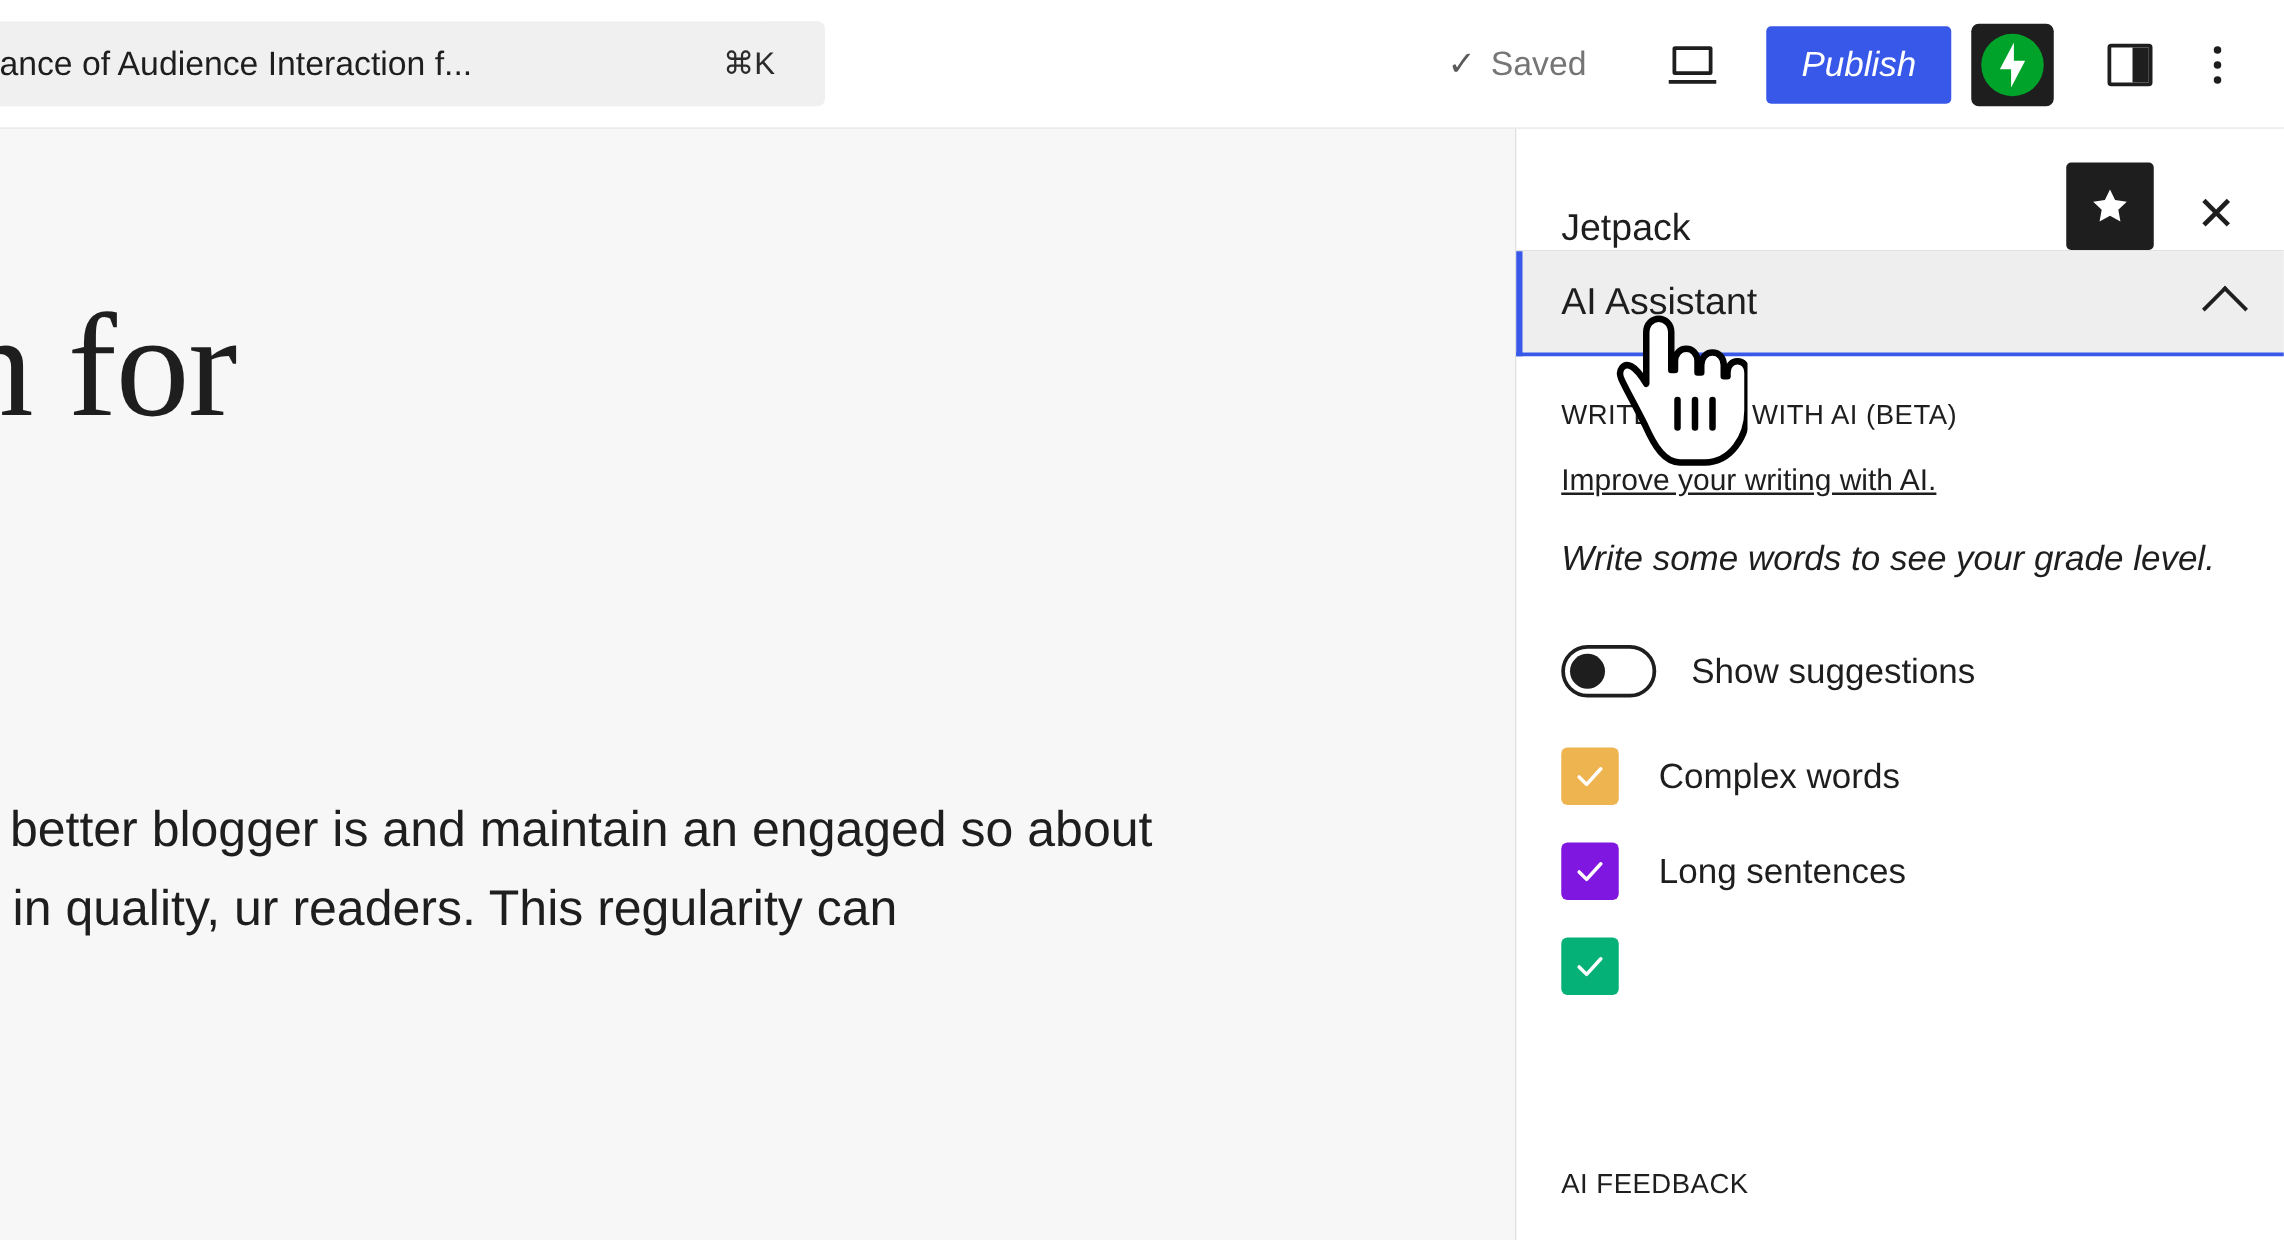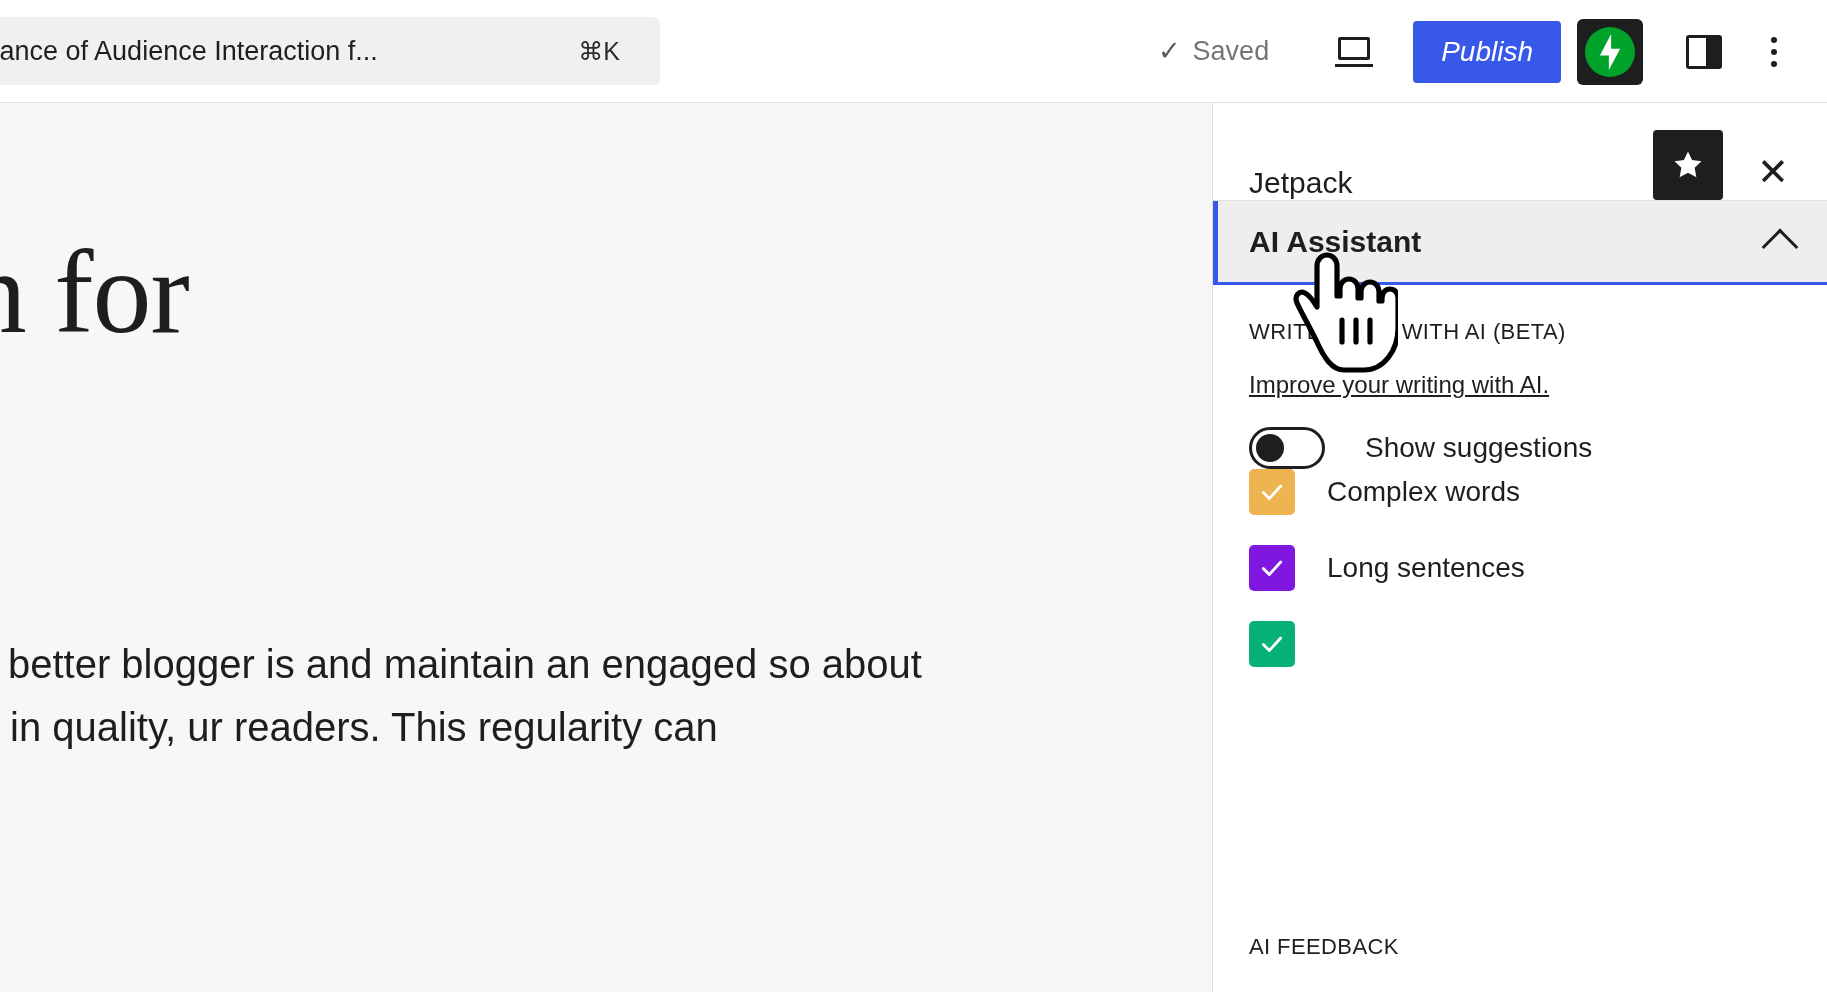--- a/index.html
+++ b/index.html
@@ -256,21 +256,20 @@
     border-bottom: 3px solid #3858e9;
     display: flex;
     align-items: center;
     padding: 0 34px 0 31px;
     cursor: pointer;
   }
   .jp-section-title {
     flex: 1;
     font-size: 30px;
     color: #1e1e1e;
-    font-weight: bold;
   }
   .chev-up {
     width: 26px;
     height: 26px;
     border-left: 3px solid #1e1e1e;
     border-top: 3px solid #1e1e1e;
     transform: rotate(45deg);
     margin-top: 10px;
   }
 
@@ -294,21 +293,22 @@
     font-size: 28px;
     font-style: italic;
     color: #1e1e1e;
     line-height: 1.45;
     margin-bottom: 48px;
   }
 
   .toggle-row {
     display: flex;
     align-items: center;
-    gap: 40px;
+    gap: 28px;
+    margin-bottom: 40px;
   }
   .toggle {
     width: 76px;
     height: 42px;
     border: 3px solid #1e1e1e;
     border-radius: 21px;
     background: #ffffff;
     position: relative;
     cursor: pointer;
     flex-shrink: 0;
@@ -442,20 +442,21 @@
     <span class="jp-section-title">AI Assistant</span>
     <span class="chev-up"></span>
   </div>
 
   <div class="jp-body">
 
     <div class="jp-label">WRITE BRIEF WITH AI (BETA)</div>
 
     <div class="jp-desc">Improve your writing with AI.</div>
 
+    <div class="jp-hint">Write some words to see your grade level.</div>
 
     <div class="toggle-row">
       <div class="toggle">
         <span class="knob"></span>
       </div>
       <span class="toggle-label">Show suggestions</span>
     </div>
 
     <div class="check-row">
       <span class="checkbox" style="background:#eeb44f">

